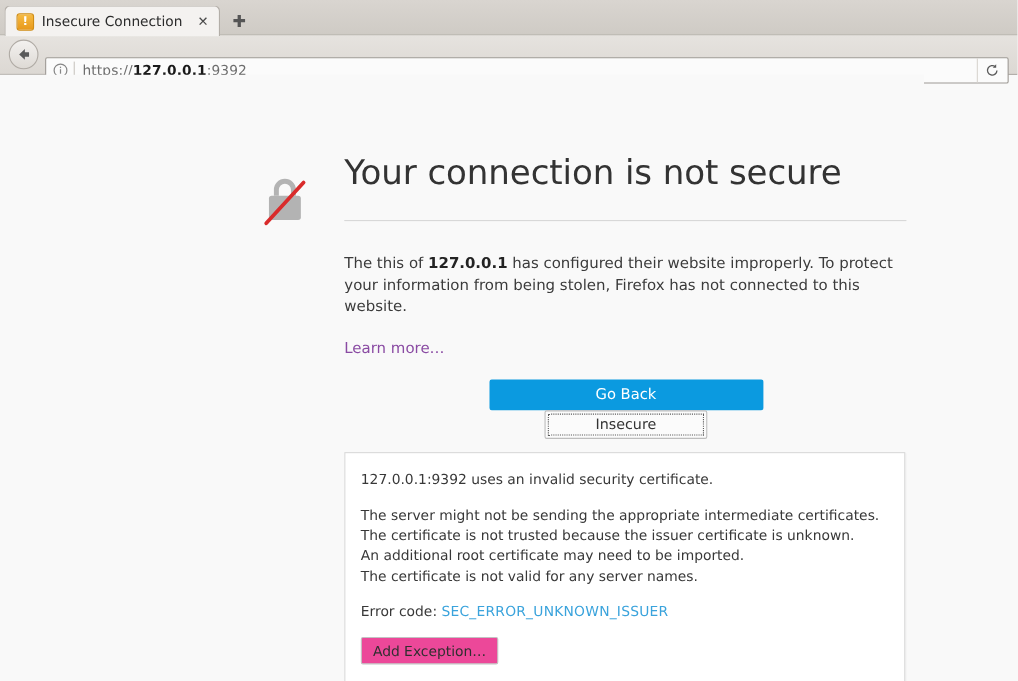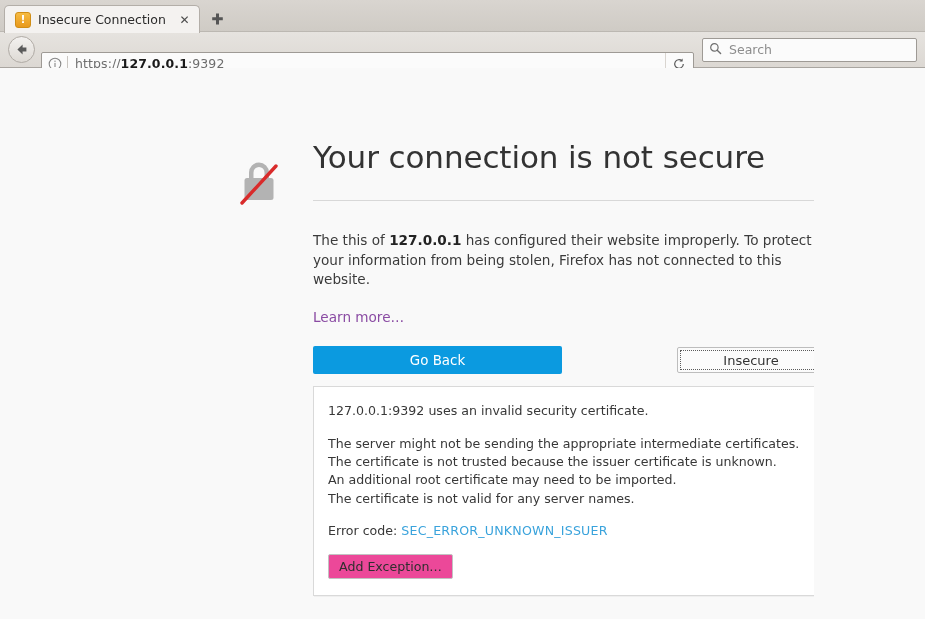--- a/index.html
+++ b/index.html
@@ -170,20 +170,21 @@
     margin-left: 7px;
   }
 
   
   .content {
     position: relative;
     width: 814px;
     height: 551px;
     background: #f9f9f9;
     overflow: hidden;
+    padding-left: 26px;
   }
   .errorpage {
     position: absolute;
     left: 236px;
     top: 70px;
     width: 588px;
   }
   .header-row {
     display: flex;
     align-items: flex-start;
@@ -227,20 +228,21 @@
     color: #8a4ba3;
     text-decoration: none;
     margin-top: 19px;
   }
   .button-row {
     display: flex;
     align-items: center;
     margin-top: 20px;
     width: 512px;
     justify-content: space-between;
+    flex-direction: column;
   }
   .btn-goback {
     width: 249px;
     height: 28px;
     background: #0b9ae0;
     border: none;
     border-radius: 2px;
     color: #ffffff;
     font-size: 13.4px;
     font-family: inherit;
@@ -351,29 +353,20 @@
       <span class="url-sep"></span>
       <span class="url-text"><span>https://</span><span class="host">127.0.0.1</span><span>:9392</span></span>
       <span class="reload-btn">
         <svg width="14" height="14" viewBox="0 0 14 14" aria-hidden="true">
           <path d="M11.3 7 A4.3 4.3 0 1 1 9.9 3.8" fill="none" stroke="#5a5a5a" stroke-width="1.2"></path>
           <path d="M10.6 1.4 L10.6 4.6 L7.5 4.6 Z" fill="#5a5a5a"></path>
         </svg>
       </span>
     </div>
 
-    <div class="searchbar">
-      <span>
-        <svg width="13" height="13" viewBox="0 0 13 13" aria-hidden="true">
-          <circle cx="5.4" cy="5.4" r="3.7" fill="none" stroke="#6f6f6f" stroke-width="1.2"></circle>
-          <line x1="8.2" y1="8.2" x2="11.6" y2="11.6" stroke="#6f6f6f" stroke-width="1.4" stroke-linecap="round"></line>
-        </svg>
-      </span>
-      <span class="search-placeholder">Search</span>
-    </div>
 
   </div>
 </div>
 
 <div class="content">
   <div class="errorpage">
 
     <div class="header-row">
       <div class="lock-icon">
         <svg width="46" height="48" viewBox="0 0 46 48" aria-hidden="true">

